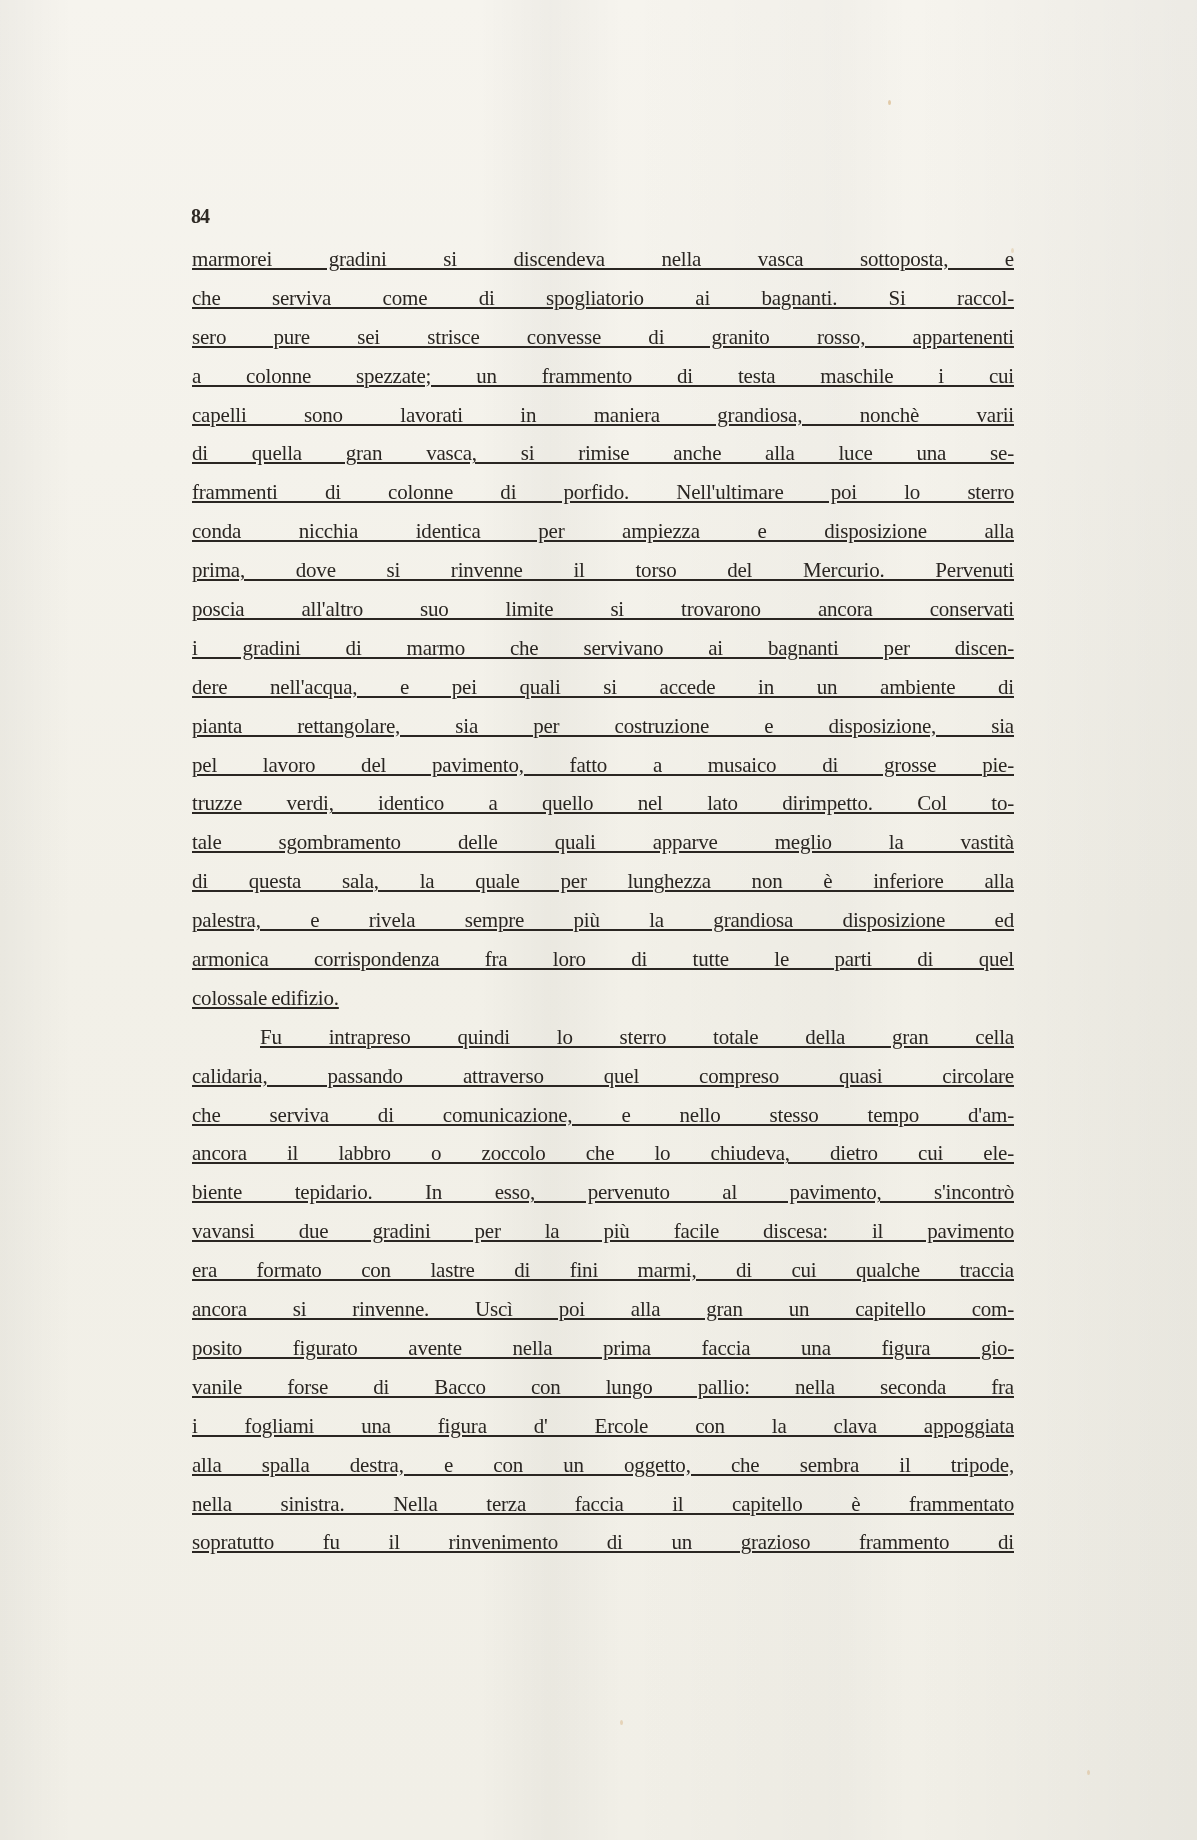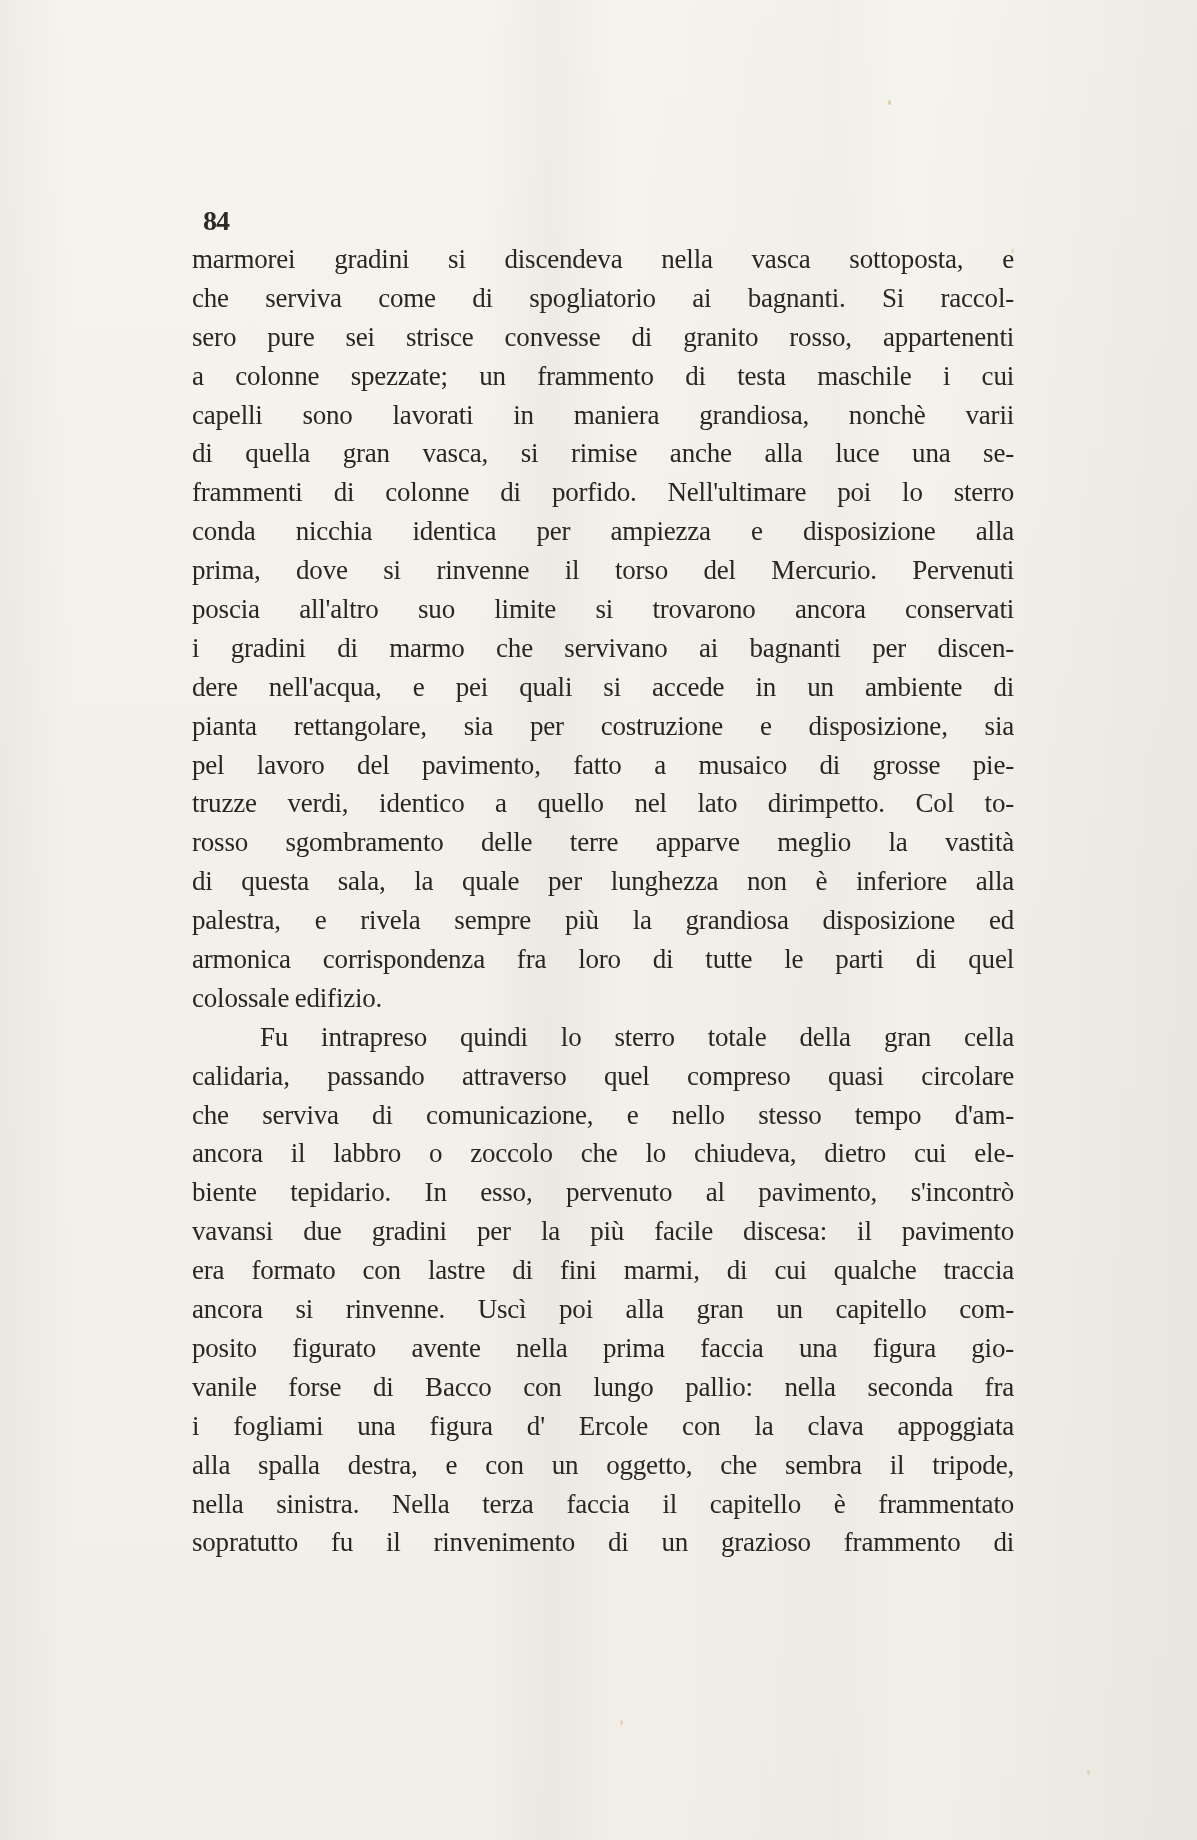--- a/index.html
+++ b/index.html
@@ -19,44 +19,45 @@
     color: #2a2622;
   }
   .page {
     position: absolute;
     left: 0; top: 0;
     width: 1197px;
     height: 1840px;
   }
   .page-number {
     position: absolute;
-    left: 203px;
+    left: 191px;
     top: 205px;
-    font-size: 28px;
+    font-size: 20px;
     font-weight: bold;
     letter-spacing: -1px;
     color: #2f2a25;
   }
   .text-block {
     position: absolute;
     left: 192px;
     top: 240px;
     width: 822px;
   }
   .line {
     display: block;
     height: 38.9px;
     line-height: 38.9px;
-    font-size: 27px;
+    font-size: 21px;
     white-space: nowrap;
     text-align: justify;
     text-align-last: justify;
     transform-origin: left center;
     letter-spacing: -0.2px;
     word-spacing: -1px;
+    text-decoration: underline;
   }
   .line.last {
     text-align-last: left;
   }
   .line.indent {
     padding-left: 68px;
   }
   .speck {
     position: absolute;
     width: 3px;
@@ -80,21 +81,21 @@
       <span class="line">di quella gran vasca, si rimise anche alla luce una se-</span>
       <span class="line">frammenti di colonne di porfido. Nell'ultimare poi lo sterro</span>
       <span class="line">conda nicchia identica per ampiezza e disposizione alla</span>
       <span class="line">prima, dove si rinvenne il torso del Mercurio. Pervenuti</span>
       <span class="line">poscia all'altro suo limite si trovarono ancora conservati</span>
       <span class="line">i gradini di marmo che servivano ai bagnanti per discen-</span>
       <span class="line">dere nell'acqua, e pei quali si accede in un ambiente di</span>
       <span class="line">pianta rettangolare, sia per costruzione e disposizione, sia</span>
       <span class="line">pel lavoro del pavimento, fatto a musaico di grosse pie-</span>
       <span class="line">truzze verdi, identico a quello nel lato dirimpetto. Col to-</span>
-      <span class="line">rosso sgombramento delle terre apparve meglio la vastità</span>
+      <span class="line">tale sgombramento delle quali apparve meglio la vastità</span>
       <span class="line">di questa sala, la quale per lunghezza non è inferiore alla</span>
       <span class="line">palestra, e rivela sempre più la grandiosa disposizione ed</span>
       <span class="line">armonica corrispondenza fra loro di tutte le parti di quel</span>
       <span class="line last">colossale edifizio.</span>
       <span class="line indent">Fu intrapreso quindi lo sterro totale della gran cella</span>
       <span class="line">calidaria, passando attraverso quel compreso quasi circolare</span>
       <span class="line">che serviva di comunicazione, e nello stesso tempo d'am-</span>
       <span class="line">ancora il labbro o zoccolo che lo chiudeva, dietro cui ele-</span>
       <span class="line">biente tepidario. In esso, pervenuto al pavimento, s'incontrò</span>
       <span class="line">vavansi due gradini per la più facile discesa: il pavimento</span>

